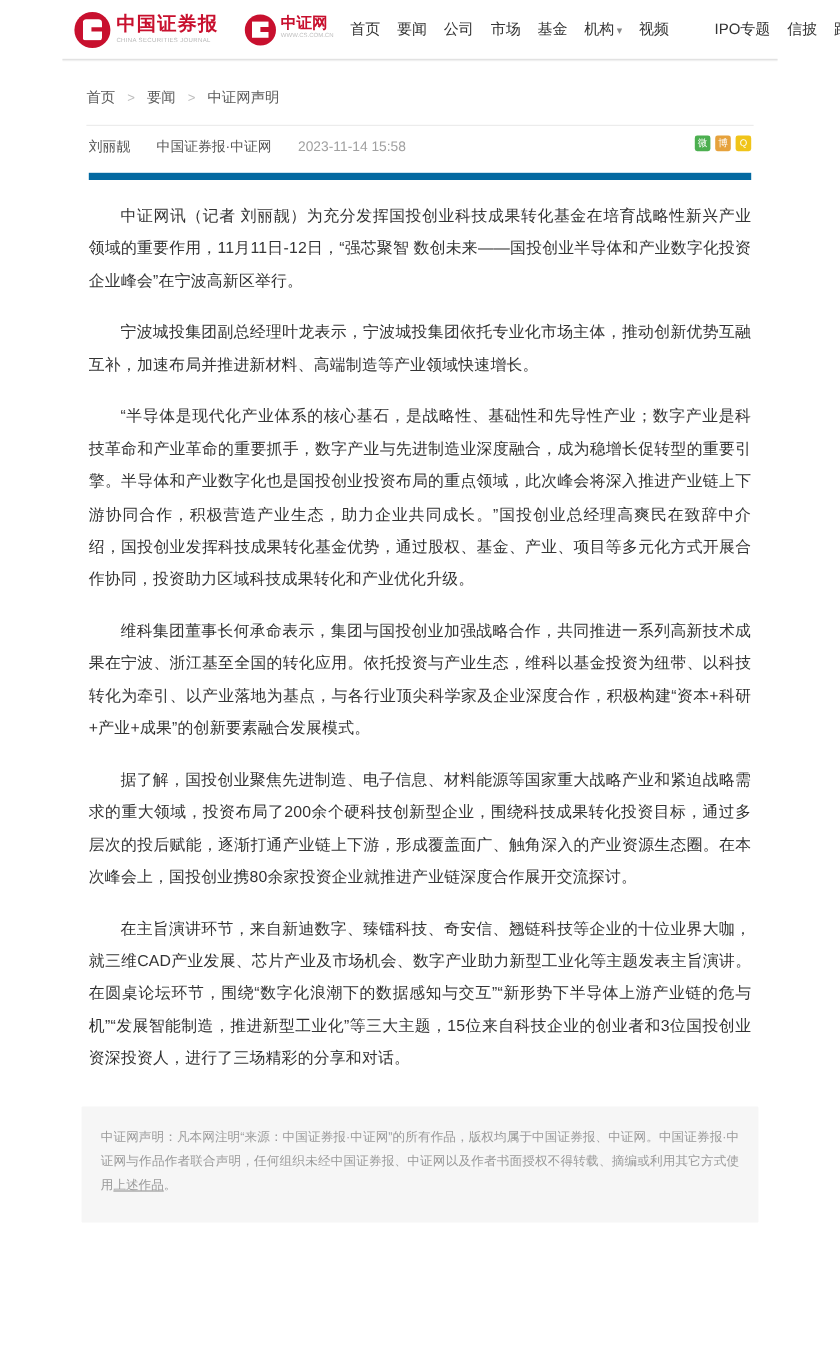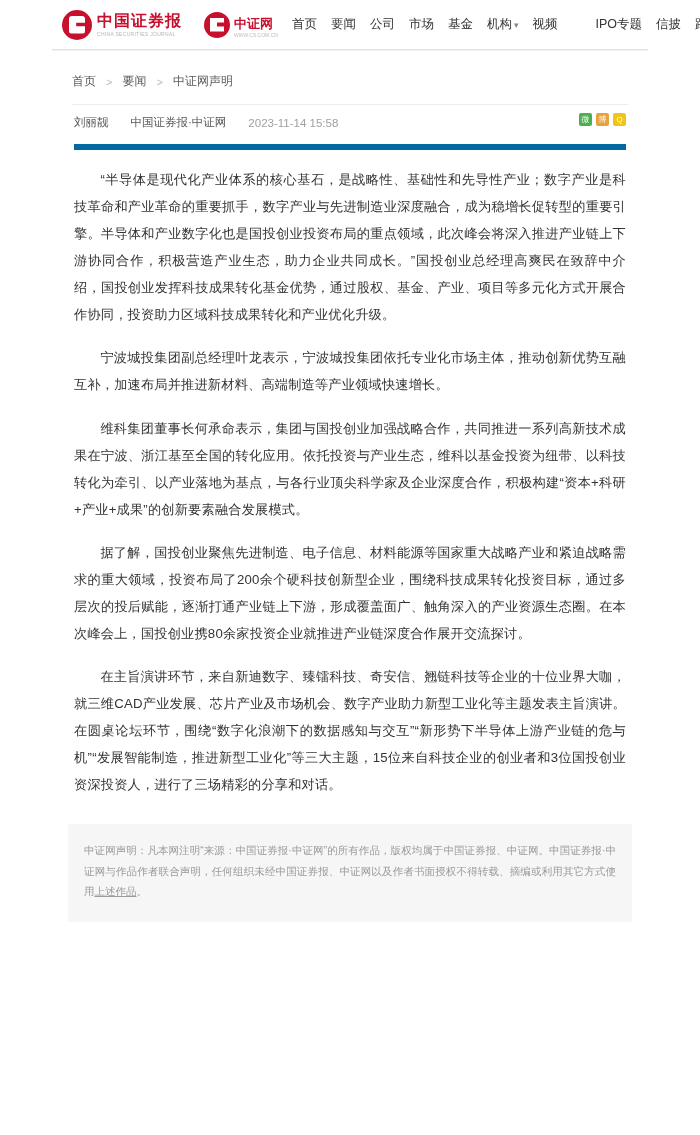--- a/index.html
+++ b/index.html
@@ -71,21 +71,21 @@
     white-space: nowrap;
   }
   .logo-divider {
     width: 1px;
     height: 26px;
     background: #e0e0e0;
     margin: 0 8px;
   }
   .logo-second {
     display: flex;
-    align-items: flex-end;
+    align-items: flex-start;
     margin-right: 14px;
   }
   .logo-mark2 {
     width: 26px;
     height: 26px;
     border-radius: 50%;
     background: #c8102e;
     position: relative;
     flex: none;
   }
@@ -301,22 +301,23 @@
       <span class="source">中国证券报·中证网</span>
       <span class="time">2023-11-14 15:58</span>
       <span class="share">
         <span class="s-wechat">微</span>
         <span class="s-weibo">博</span>
         <span class="s-qzone">Q</span>
       </span>
     </div>
 
     <div class="content">
+      <p>中证网讯（记者 刘丽靓）为充分发挥国投创业科技成果转化基金在培育战略性新兴产业领域的重要作用，11月11日-12日，“强芯聚智 数创未来——国投创业半导体和产业数字化投资企业峰会”在宁波高新区举行。</p>
+      <p>宁波城投集团副总经理叶龙表示，宁波城投集团依托专业化市场主体，推动创新优势互融互补，加速布局并推进新材料、高端制造等产业领域快速增长。</p>
       <p>“半导体是现代化产业体系的核心基石，是战略性、基础性和先导性产业；数字产业是科技革命和产业革命的重要抓手，数字产业与先进制造业深度融合，成为稳增长促转型的重要引擎。半导体和产业数字化也是国投创业投资布局的重点领域，此次峰会将深入推进产业链上下游协同合作，积极营造产业生态，助力企业共同成长。”国投创业总经理高爽民在致辞中介绍，国投创业发挥科技成果转化基金优势，通过股权、基金、产业、项目等多元化方式开展合作协同，投资助力区域科技成果转化和产业优化升级。</p>
-      <p>宁波城投集团副总经理叶龙表示，宁波城投集团依托专业化市场主体，推动创新优势互融互补，加速布局并推进新材料、高端制造等产业领域快速增长。</p>
       <p>维科集团董事长何承命表示，集团与国投创业加强战略合作，共同推进一系列高新技术成果在宁波、浙江基至全国的转化应用。依托投资与产业生态，维科以基金投资为纽带、以科技转化为牵引、以产业落地为基点，与各行业顶尖科学家及企业深度合作，积极构建“资本+科研+产业+成果”的创新要素融合发展模式。</p>
       <p>据了解，国投创业聚焦先进制造、电子信息、材料能源等国家重大战略产业和紧迫战略需求的重大领域，投资布局了200余个硬科技创新型企业，围绕科技成果转化投资目标，通过多层次的投后赋能，逐渐打通产业链上下游，形成覆盖面广、触角深入的产业资源生态圈。在本次峰会上，国投创业携80余家投资企业就推进产业链深度合作展开交流探讨。</p>
       <p>在主旨演讲环节，来自新迪数字、臻镭科技、奇安信、翘链科技等企业的十位业界大咖，就三维CAD产业发展、芯片产业及市场机会、数字产业助力新型工业化等主题发表主旨演讲。在圆桌论坛环节，围绕“数字化浪潮下的数据感知与交互”“新形势下半导体上游产业链的危与机”“发展智能制造，推进新型工业化”等三大主题，15位来自科技企业的创业者和3位国投创业资深投资人，进行了三场精彩的分享和对话。</p>
     </div>
   </div>
 
   <div class="statement">
     <span>中证网声明：凡本网注明“来源：中国证券报·中证网”的所有作品，版权均属于中国证券报、中证网。中国证券报·中证网与作品作者联合声明，任何组织未经中国证券报、中证网以及作者书面授权不得转载、摘编或利用其它方式使用</span><u>上述作品</u><span>。</span>
   </div>
 

